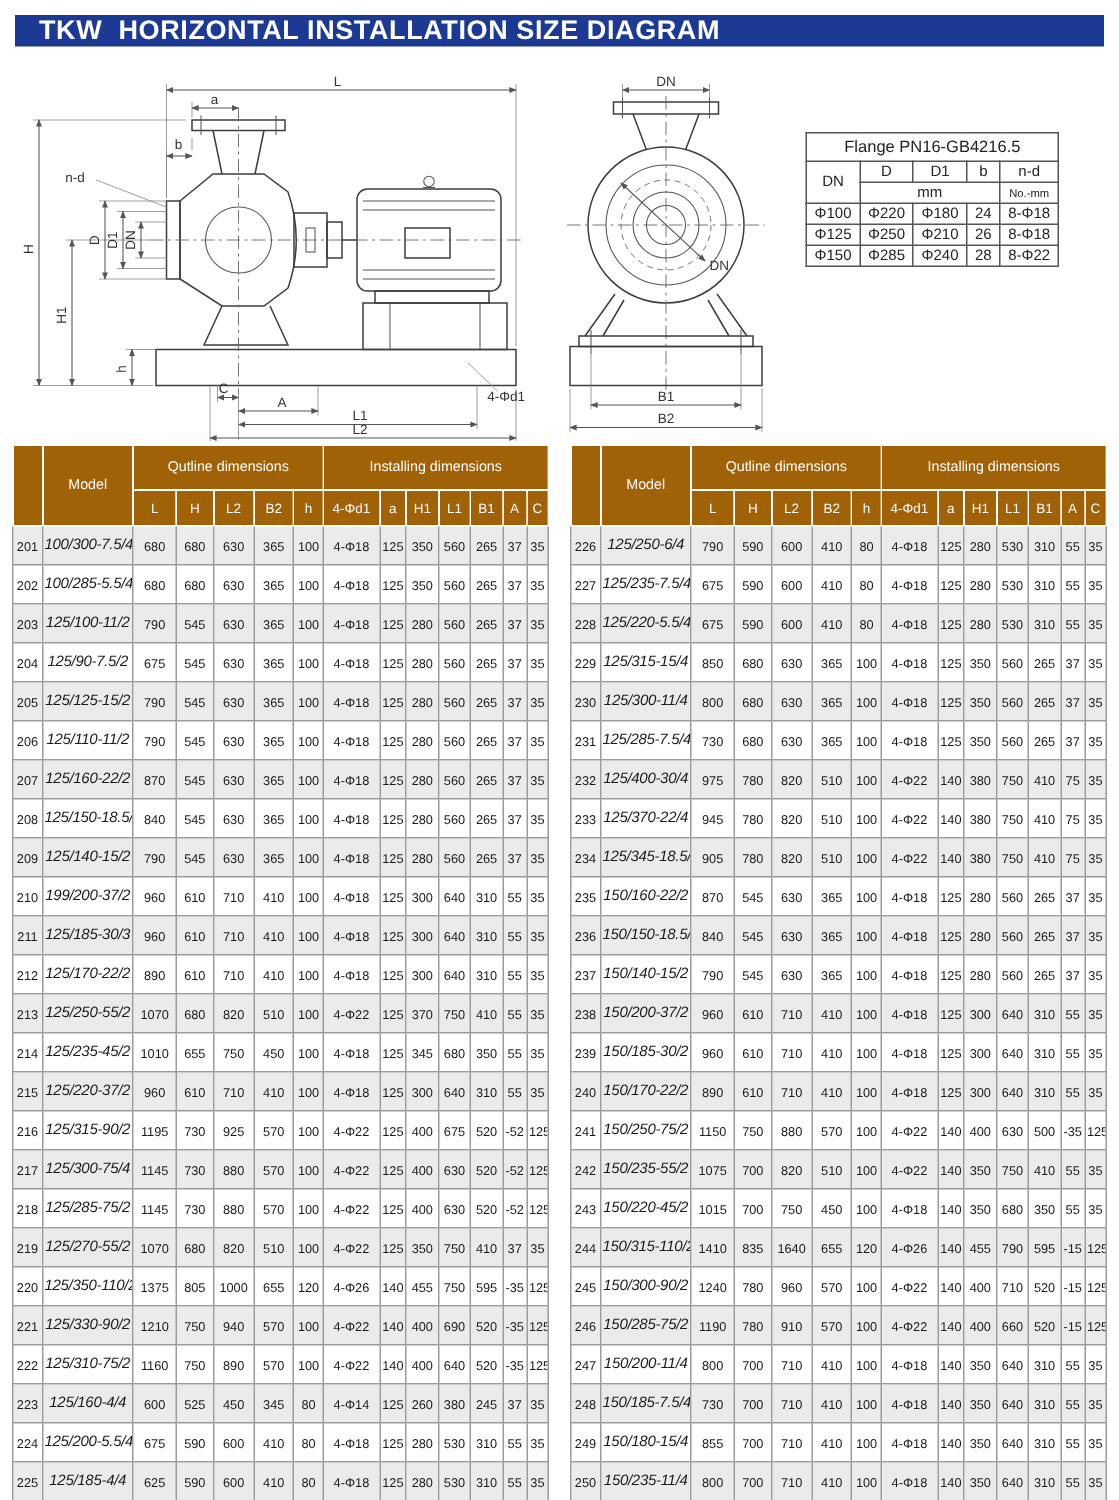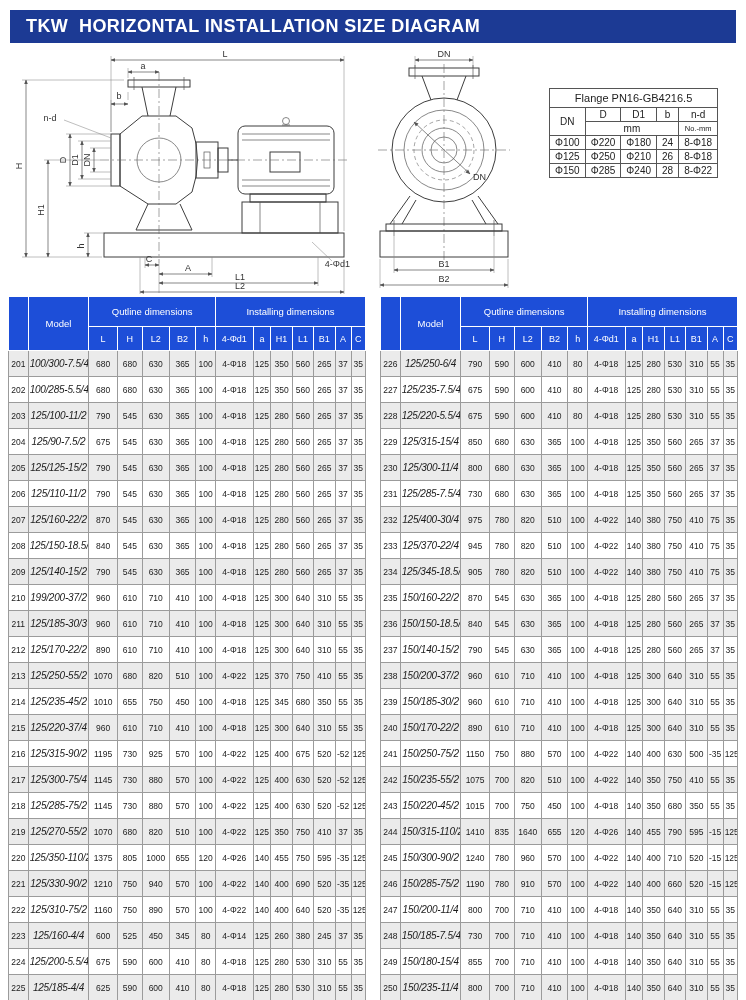--- a/index.html
+++ b/index.html
@@ -1,45 +1,45 @@
 <!DOCTYPE html>
 <html><head>
 <meta charset="utf-8">
 <style>
   html,body{margin:0;padding:0;}
   body{width:746px;height:1000px;background:#ffffff;font-family:"Liberation Sans",sans-serif;position:relative;overflow:hidden;}
   .page{position:absolute;inset:0;background:#fff;}
 
   
-  .banner{position:absolute;left:10px;top:10px;width:726px;height:33px;background:#1c3a94;color:#fff;
+  .banner{position:absolute;left:10px;top:10px;width:726px;height:21px;background:#1c3a94;color:#fff;
     display:flex;align-items:center;padding-left:16px;box-sizing:border-box;
     font-size:18px;font-weight:bold;letter-spacing:.4px;white-space:pre;}
 
   
   .drawings{position:absolute;left:12px;top:48px;width:724px;height:246px;display:flex;align-items:flex-start;}
   svg text{font-family:"Liberation Sans",sans-serif;font-size:9px;fill:#333;}
   .geo{stroke:#3d3d3d;stroke-width:1;fill:none;}
   .geo2{stroke:#555;stroke-width:.7;fill:none;}
   .dimr{stroke:#555;stroke-width:.7;fill:none;marker-start:url(#ar2);marker-end:url(#ar2);}
   .ext{stroke:#888;stroke-width:.55;}
   .cl{stroke:#666;stroke-width:.6;stroke-dasharray:9 3 2 3;fill:none;}
   .dash{stroke:#666;stroke-width:.6;stroke-dasharray:4 3;fill:none;}
 
   
-  .flange-wrap{margin-top:40px;margin-left:12px;}
+  .flange-wrap{margin-top:40px;margin-left:0;}
   table.flange{border-collapse:collapse;color:#222;}
   table.flange td,table.flange th{border:1px solid #555;text-align:center;padding:1px 5px;font-size:10px;font-weight:normal;}
   table.flange .ft-title{font-size:11px;padding:3px 4px;}
   table.flange .small{font-size:7.5px;padding:0 2px;}
 
   
   .tables{position:absolute;left:8px;top:296px;width:730px;display:flex;gap:14px;}
   .half{flex:1;min-width:0;}
   table.dim{border-collapse:collapse;width:100%;table-layout:fixed;color:#1a1a1a;border:1px solid #777;}
-  table.dim th{background:#1d4ed8;color:#fff;font-weight:normal;border:1px solid rgba(255,255,255,.75);overflow:hidden;}
+  table.dim th{background:#a16207;color:#fff;font-weight:normal;border:1px solid rgba(255,255,255,.75);overflow:hidden;}
   table.dim th.group{height:27px;font-size:9.5px;}
   table.dim th.sub{height:21px;font-size:9px;}
   table.dim td{border:1px solid #9b9b9b;text-align:center;height:25px;padding:0 1px;font-size:8.5px;
     white-space:nowrap;overflow:hidden;}
   table.dim td:nth-child(2){font-size:10px;letter-spacing:-.2px;font-style:italic;}
   table.dim tr.alt td{background:#ebebeb;}
 </style>
 </head>
 <body>
 
@@ -509,21 +509,21 @@
               <td>4-Φ18</td>
               <td>125</td>
               <td>345</td>
               <td>680</td>
               <td>350</td>
               <td>55</td>
               <td>35</td>
             </tr>
             <tr class="alt">
               <td>215</td>
-              <td>125/220-37/4</td>
+              <td>125/220-37/2</td>
               <td>960</td>
               <td>610</td>
               <td>710</td>
               <td>410</td>
               <td>100</td>
               <td>4-Φ18</td>
               <td>125</td>
               <td>300</td>
               <td>640</td>
               <td>310</td>

